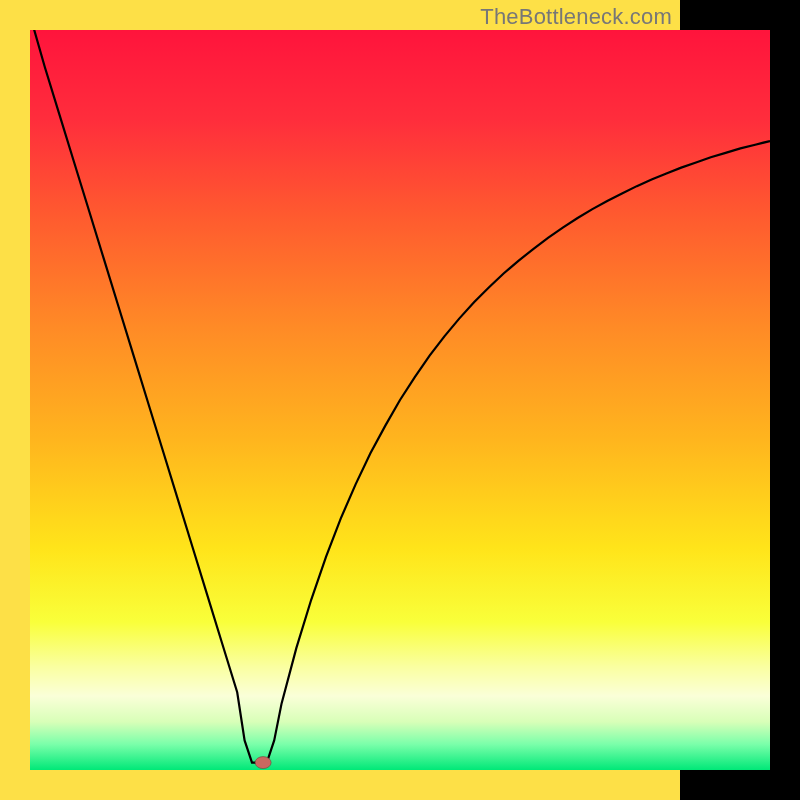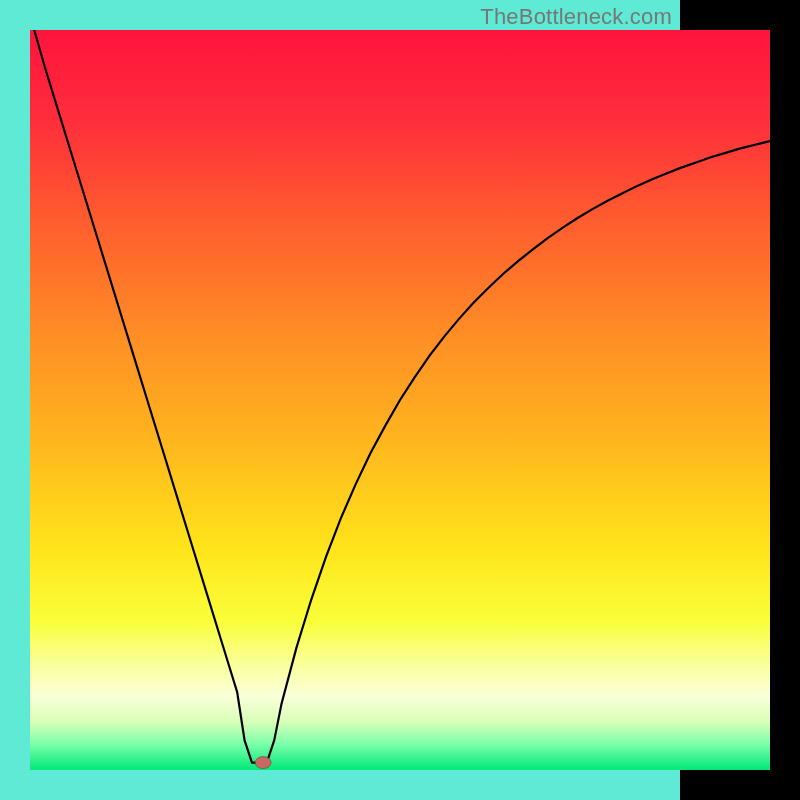--- a/index.html
+++ b/index.html
@@ -10,21 +10,21 @@
     background: #000;
     overflow: hidden;
     font-family: Arial, Helvetica, sans-serif;
   }
   .frame {
     position: absolute;
     left: 0;
     top: 0;
     width: 680px;
     height: 800px;
-    background: #5eead4;
+    background: #fde047;
     text-decoration: underline;
   }
   .plot-area {
     position: absolute;
     left: 30px;
     top: 30px;
     width: 740px;
     height: 740px;
   }
   .watermark {

